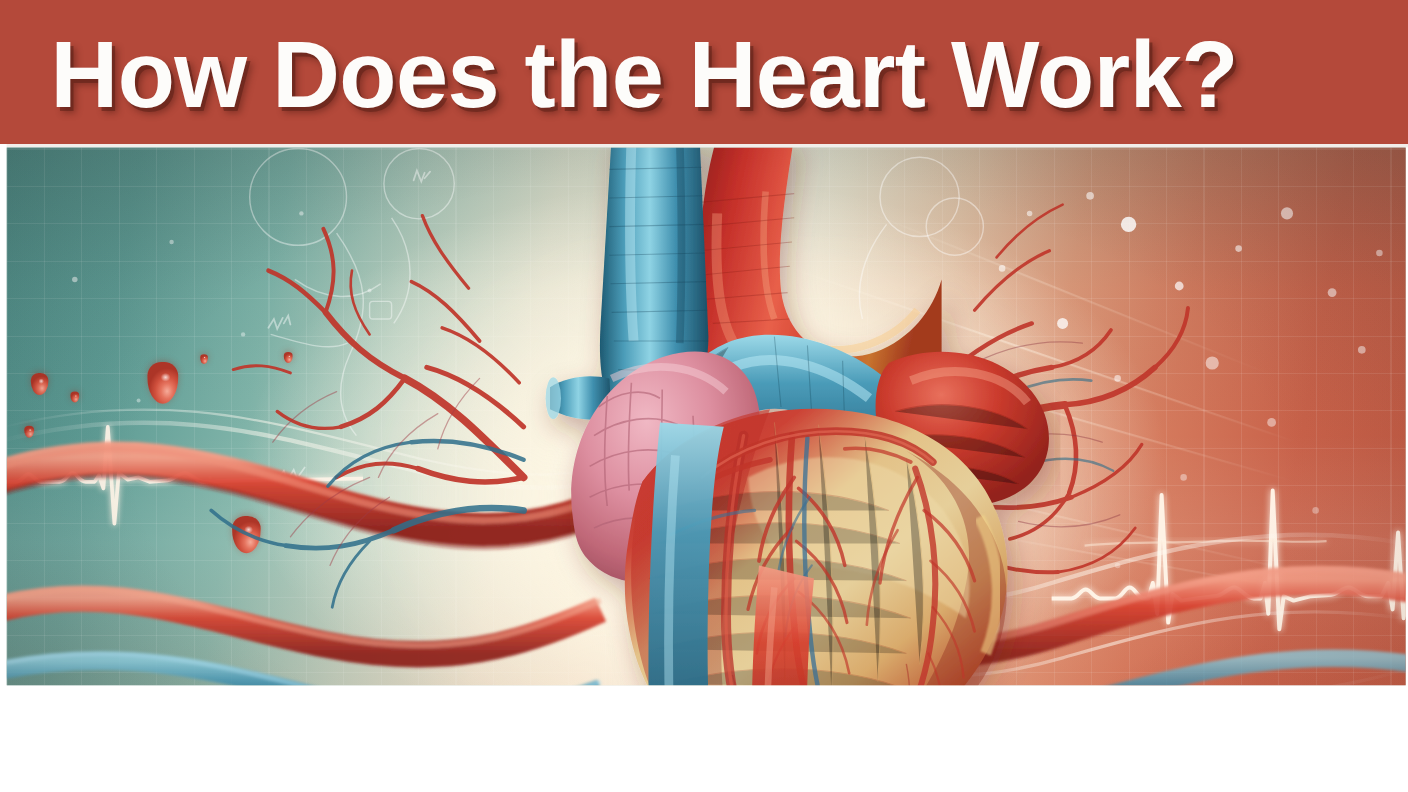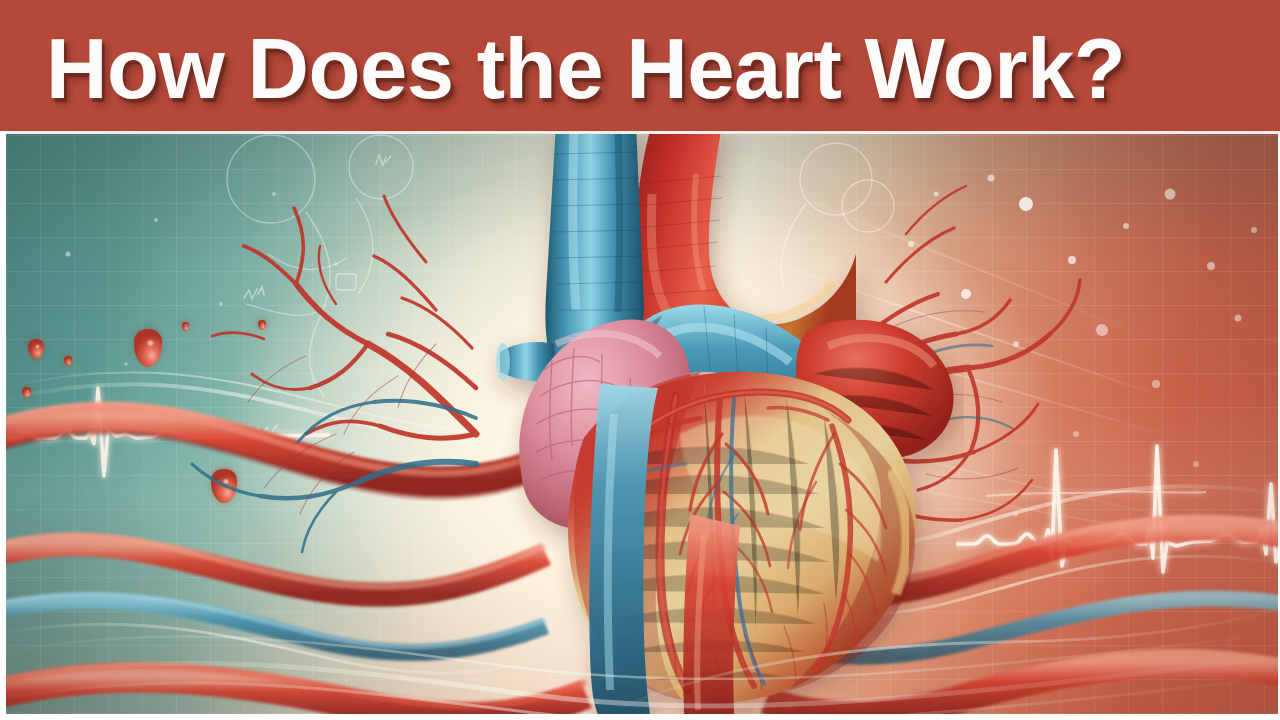--- a/index.html
+++ b/index.html
@@ -1,19 +1,19 @@
 <!DOCTYPE html>
 <html><head>
 <meta charset="utf-8">
 <title>How Does the Heart Work?</title>
 <style>
   html,body{margin:0;padding:0;background:#ffffff;}
   body{width:1280px;height:720px;overflow:hidden;font-family:"Liberation Sans",sans-serif;}
 
-  #page{position:relative;width:1280px;height:720px;background:#ffffff;overflow:hidden;}
+  #page{position:relative;width:1280px;height:623px;background:#ffffff;overflow:hidden;}
 
   
   .banner{
     position:absolute;left:0;top:0;width:1280px;height:131px;
     background:#b4493a;
     overflow:hidden;
   }
   .banner-title{
     position:absolute;left:46px;top:22px;width:1192px;height:92px;
     color:#fdfcfa;

